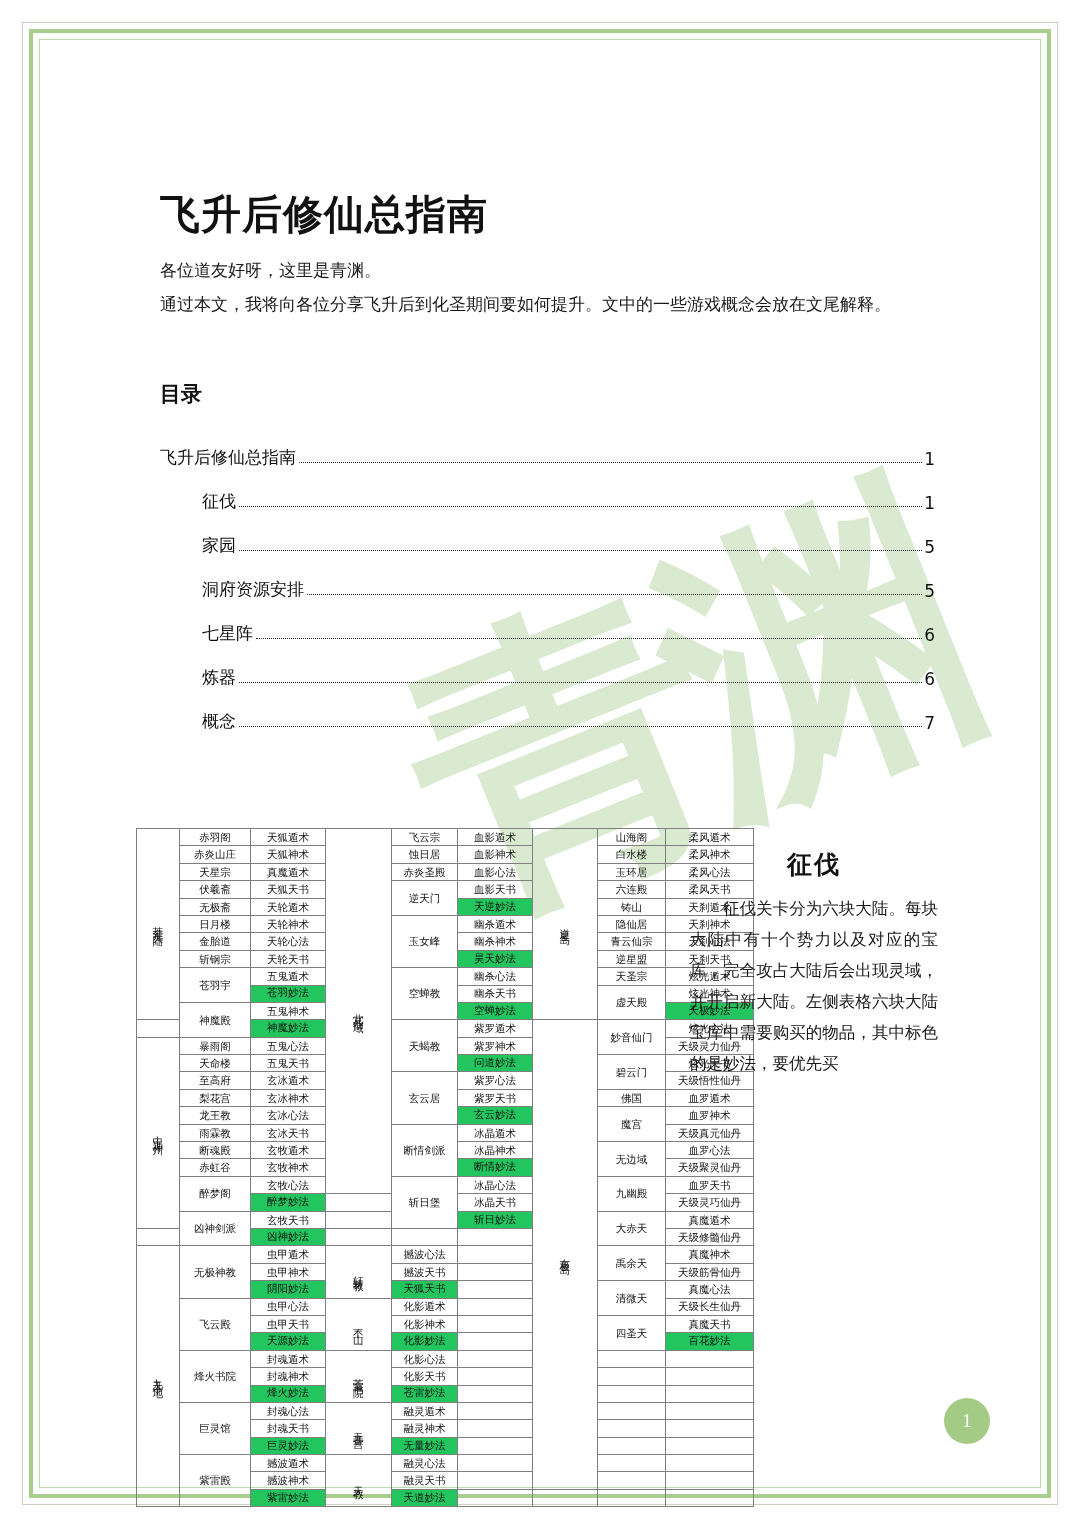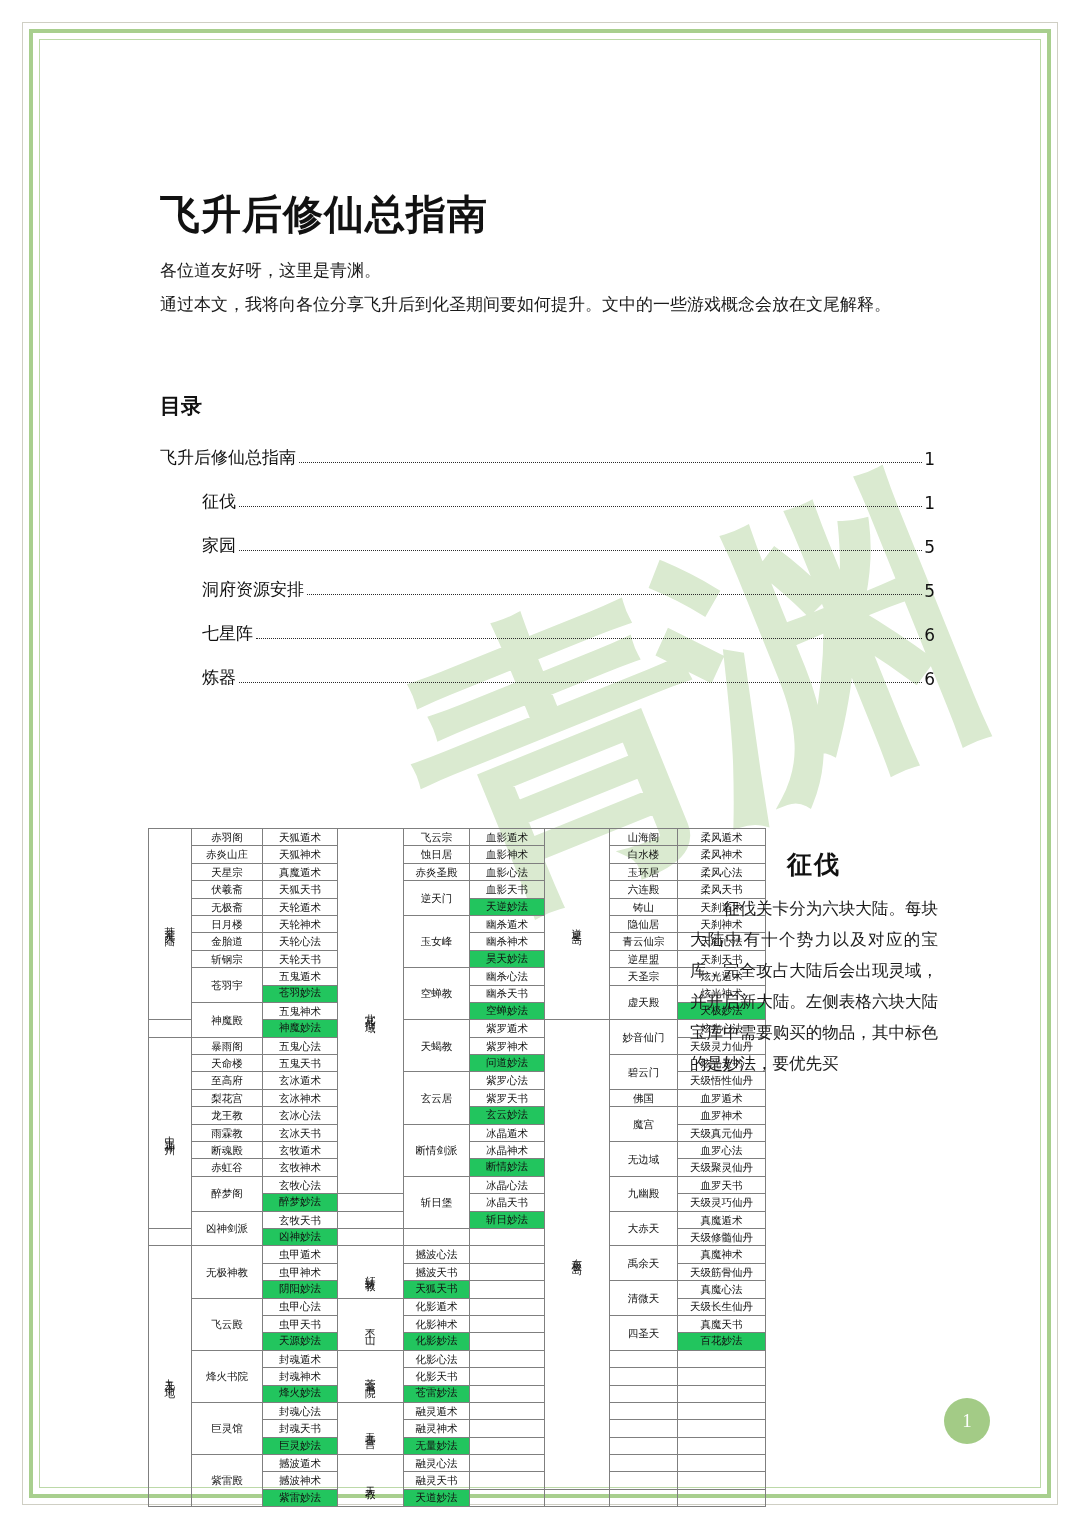--- a/index.html
+++ b/index.html
@@ -43,40 +43,39 @@
     position:absolute;left:160px;width:760px;
     font-size:17px;color:#1a1a1a;line-height:30px;
     font-family:"DejaVu Sans",sans-serif;
   }
   #intro-1{top:255px;}
   #intro-2{top:289px;}
   #toc-title{
     position:absolute;left:160px;top:380px;
     font-size:21px;font-weight:700;color:#111;
     font-family:"DejaVu Sans",sans-serif;
-    margin-top:12px;
   }
   #toc{position:absolute;left:160px;top:425px;width:775px;}
   .toc-row{
     display:flex;align-items:flex-end;
     font-size:17px;color:#111;
     font-family:"DejaVu Sans",sans-serif;
     height:44px;
   }
   .toc-row.lvl2{padding-left:42px;}
   .toc-label{white-space:nowrap;}
   .toc-dots{
     flex:1;
     border-bottom:1.6px dotted #2b2b2b;
     margin:0 2px 6px 3px;height:1px;
   }
   .toc-page{white-space:nowrap;font-size:17px;}
   
   #fact-table{
-    position:absolute;left:148px;top:828px;
+    position:absolute;left:136px;top:828px;
     border-collapse:collapse;
     table-layout:fixed;
     font-family:"DejaVu Sans",sans-serif;
     background:rgba(255,255,255,0.0);
   }
   #fact-table td{
     border:1px solid #7f7f7f;
     font-size:10.5px;
     color:#111;
     text-align:center;
@@ -170,20 +169,25 @@
       <div class="toc-row lvl2">
         <span class="toc-label">七星阵</span>
         <span class="toc-dots"></span>
         <span class="toc-page">6</span>
       </div>
       <div class="toc-row lvl2">
         <span class="toc-label">炼器</span>
         <span class="toc-dots"></span>
         <span class="toc-page">6</span>
       </div>
+      <div class="toc-row lvl2">
+        <span class="toc-label">概念</span>
+        <span class="toc-dots"></span>
+        <span class="toc-page">7</span>
+      </div>
     </div>
 
   <table id="fact-table">
     <tbody id="fact-table-body">
         <tr>
           <td class="c0 vert" rowspan="11">莽荒大陆</td>
           <td class="c1">赤羽阁</td>
           <td class="c2">天狐遁术</td>
           <td class="c3 vert" rowspan="21">北冥仙域</td>
           <td class="c4">飞云宗</td>

